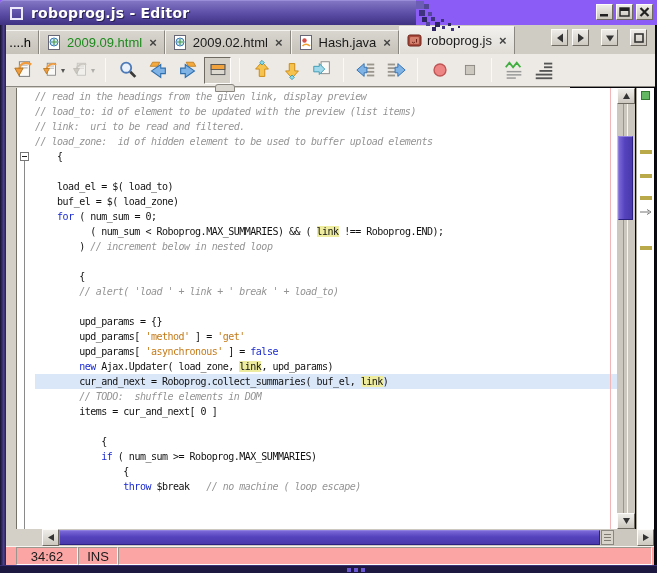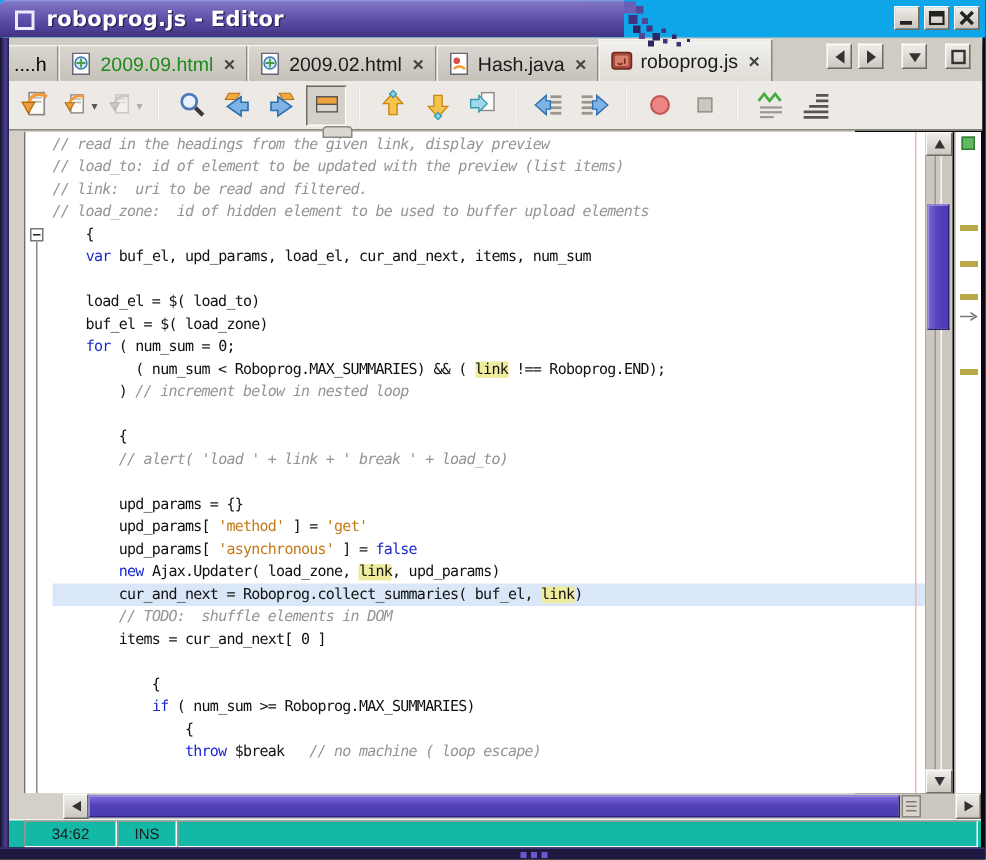--- a/index.html
+++ b/index.html
@@ -1,20 +1,20 @@
 <!DOCTYPE html>
 <html><head>
 <meta charset="utf-8">
 <style>
   html,body{margin:0;padding:0;background:#333;}
   *{box-sizing:border-box;}
   .window{position:relative;width:657px;height:573px;background:#07060d;overflow:hidden;
           font-family:"Liberation Sans",sans-serif;}
   
-  .titlebar{position:absolute;left:0;top:0;width:657px;height:30px;background:#0ea5e9;}
+  .titlebar{position:absolute;left:0;top:0;width:657px;height:30px;background:#8b5cf6;}
   .title-plate{position:absolute;left:0;top:0;width:416px;height:25px;
     background:linear-gradient(#8276c4,#5a4ba4 55%,#3f3382);border-radius:4px 0 0 0;
     border-top:1px solid #9a8ed8;display:flex;align-items:center;}
   .title-icon{width:13px;height:13px;border:2px solid #eceafb;margin:0 8px 0 10px;background:transparent;}
   .title-text{color:#fff;font-weight:bold;font-size:14px;font-family:"DejaVu Sans",sans-serif;
     text-shadow:1px 1px 0 #2a2250;letter-spacing:.2px;}
   .spray{position:absolute;z-index:30;}
   .win-controls{position:absolute;right:4px;top:4px;display:flex;gap:3px;}
   .win-btn{width:17px;height:16px;border:1px solid;border-color:#fdfcfa #6e6a62 #6e6a62 #fdfcfa;
     background:linear-gradient(#efede8,#c9c5bd);display:flex;align-items:center;justify-content:center;padding:0;}
@@ -80,22 +80,22 @@
   .ov-caret{position:absolute;left:2px;}
   .hscroll{position:absolute;left:10px;top:442px;width:638px;height:17px;background:#ccc8c0;}
   .h-left-pad{position:absolute;left:0;top:0;width:26px;height:17px;background:#d4d0c8;}
   .h-thumb{position:absolute;left:43px;top:1px;width:541px;height:15px;
     background:linear-gradient(#7a68d8,#5342bc 45%,#4a3aac);
     border:1px solid;border-color:#8f80e0 #2c2180 #2c2180 #8f80e0;}
   .h-grip{position:absolute;left:585px;top:1px;width:13px;height:15px;background:#d8d4cc;
     border:1px solid #8a8680;display:flex;flex-direction:column;justify-content:center;gap:2px;padding:0 2px;}
   .h-grip i{height:1px;background:#7e7a72;display:block;}
   
-  .statusbar{position:absolute;left:6px;top:546px;width:648px;height:19px;background:#14b8a6;
-    border-top:1px solid #f6f5f2;display:flex;align-items:stretch;padding-left:10px;font-size:10px;color:#1a1a1a;}
+  .statusbar{position:absolute;left:6px;top:546px;width:648px;height:19px;background:#fca5a5;
+    border-top:1px solid #f6f5f2;display:flex;align-items:stretch;padding-left:10px;font-size:13px;color:#1a1a1a;}
   .status-cell{border:1px solid;border-color:#9a968e #fdfcfa #fdfcfa #9a968e;
     display:flex;align-items:center;justify-content:center;padding:0 8px;}
   .status-cell.caret-cell{width:62px;}
   .status-cell.mode-cell{width:40px;}
   .status-cell.fill{flex:1;margin-right:2px;}
   
   .bottom-border{position:absolute;left:0;top:565px;width:657px;height:8px;background:#1c1840;
     border-top:1px solid #3a3176;}
   .grip-tick{position:absolute;top:2px;width:4px;height:4px;background:#6a58d0;}
 </style>
@@ -353,21 +353,20 @@
       <div class="gutter" id="gutter">
           <div class="fold-box" style="top: 64px;"></div>
           <div class="fold-line" style="top: 73px; height: 368px;"></div>
         </div>
       <div class="code" id="code-area">
           <div class="code-line"><span class="tok-cmt">// read in the headings from the given link, display preview</span></div>
           <div class="code-line"><span class="tok-cmt">// load_to: id of element to be updated with the preview (list items)</span></div>
           <div class="code-line"><span class="tok-cmt">// link:  uri to be read and filtered.</span></div>
           <div class="code-line"><span class="tok-cmt">// load_zone:  id of hidden element to be used to buffer upload elements</span></div>
           <div class="code-line"><span>    {</span></div>
-          <div class="code-line"><span>    </span><span class="tok-kw">var</span><span> buf_el, upd_params, load_el, cur_and_next, items, num_sum</span></div>
           <div class="code-line"></div>
           <div class="code-line"><span>    load_el = $( load_to)</span></div>
           <div class="code-line"><span>    buf_el = $( load_zone)</span></div>
           <div class="code-line"><span>    </span><span class="tok-kw">for</span><span> ( num_sum = 0;</span></div>
           <div class="code-line"><span>          ( num_sum &lt; Roboprog.MAX_SUMMARIES) &amp;&amp; ( </span><span class="tok-hl">link</span><span> !== Roboprog.END);</span></div>
           <div class="code-line"><span>        ) </span><span class="tok-cmt">// increment below in nested loop</span></div>
           <div class="code-line"></div>
           <div class="code-line"><span>        {</span></div>
           <div class="code-line"><span>        </span><span class="tok-cmt">// alert( 'load ' + link + ' break ' + load_to)</span></div>
           <div class="code-line"></div>

